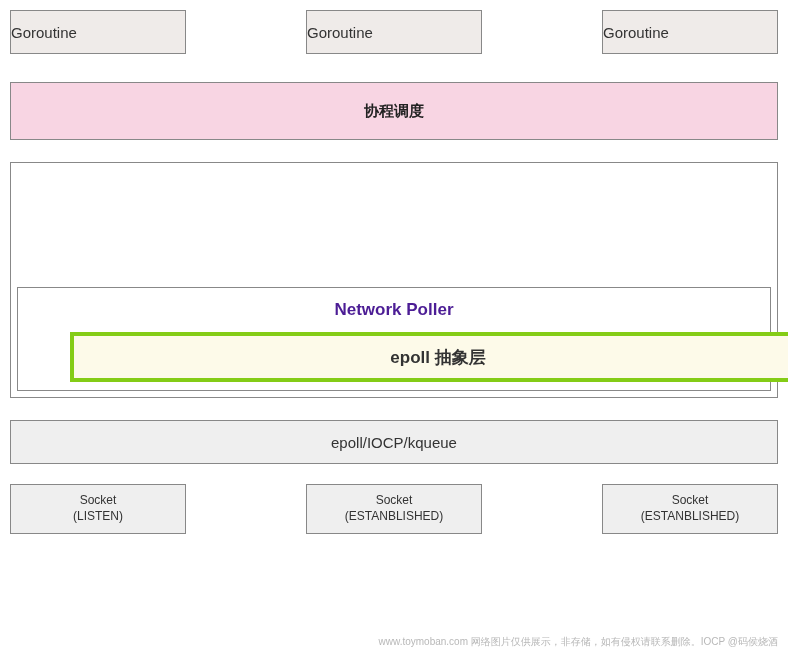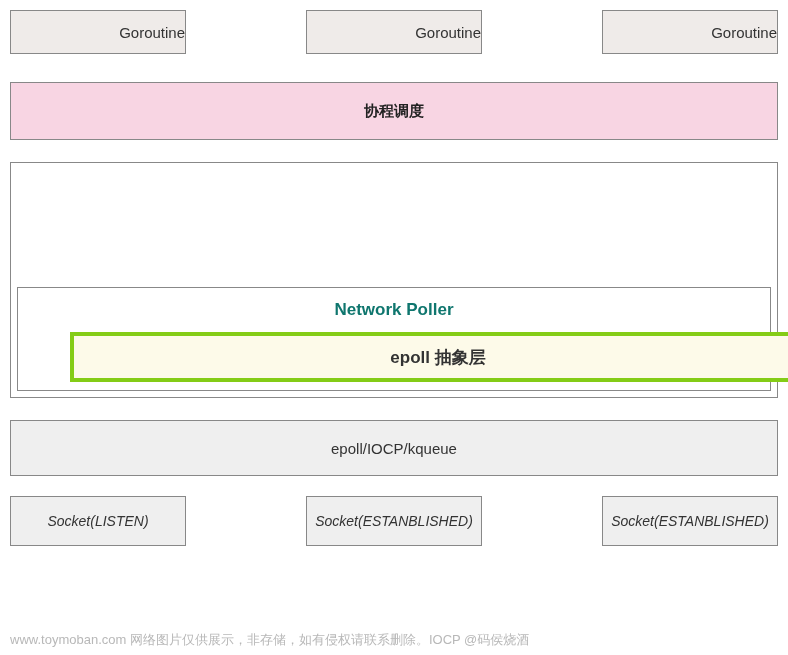--- a/index.html
+++ b/index.html
@@ -20,21 +20,21 @@
       justify-content: space-between;
       margin-bottom: 28px;
     }
     .goroutine-box {
       width: 176px;
       height: 44px;
       border: 1px solid #888;
       background: #efebe9;
       display: flex;
       align-items: center;
-      justify-content: flex-end;
+      justify-content: flex-start;
       font-size: 15px;
       color: #333;
     }
     .scheduler-box {
       width: 100%;
       height: 58px;
       border: 1px solid #888;
       background: #f8d5e3;
       display: flex;
       align-items: center;
@@ -57,71 +57,70 @@
     .poller-box {
       width: 100%;
       border: 1px solid #888;
       background: #ffffff;
       padding: 8px;
     }
     .poller-title {
       text-align: center;
       font-weight: bold;
       font-size: 17px;
-      color: #0f766e;
+      color: #4c1d95;
       margin-bottom: 12px;
       margin-top: 4px;
     }
     .epoll-abstract {
       width: 100%;
       height: 50px;
       border: 4px solid #84cc16;
       background: #fdfae9;
       display: flex;
       align-items: center;
       justify-content: center;
       font-size: 17px;
       font-weight: bold;
       color: #333;
       margin-left: 44px;
     }
     .os-layer {
       width: 100%;
-      height: 56px;
+      height: 44px;
       border: 1px solid #888;
       background: #efefef;
       display: flex;
       align-items: center;
       justify-content: center;
       font-size: 15px;
       color: #333;
       margin-bottom: 20px;
     }
     .socket-box {
       width: 176px;
       height: 50px;
       border: 1px solid #888;
       background: #efefef;
       display: flex;
-      flex-direction: row;
+      flex-direction: column;
       align-items: center;
       justify-content: center;
-      font-size: 14px;
+      font-size: 12px;
       color: #333;
       line-height: 1.3;
-      font-style: italic;
     }
     .watermark-row {
       position: absolute;
       bottom: 6px;
       left: 10px;
       right: 10px;
       display: flex;
-      justify-content: flex-start;
-      font-size: 13px;
+      justify-content: flex-end;
+      font-size: 10px;
       color: #b8b8b8;
     }
   </style>
 </head>
 <body>
 
 <div class="row">
   <div class="goroutine-box">
     <span>Goroutine</span>
   </div>

